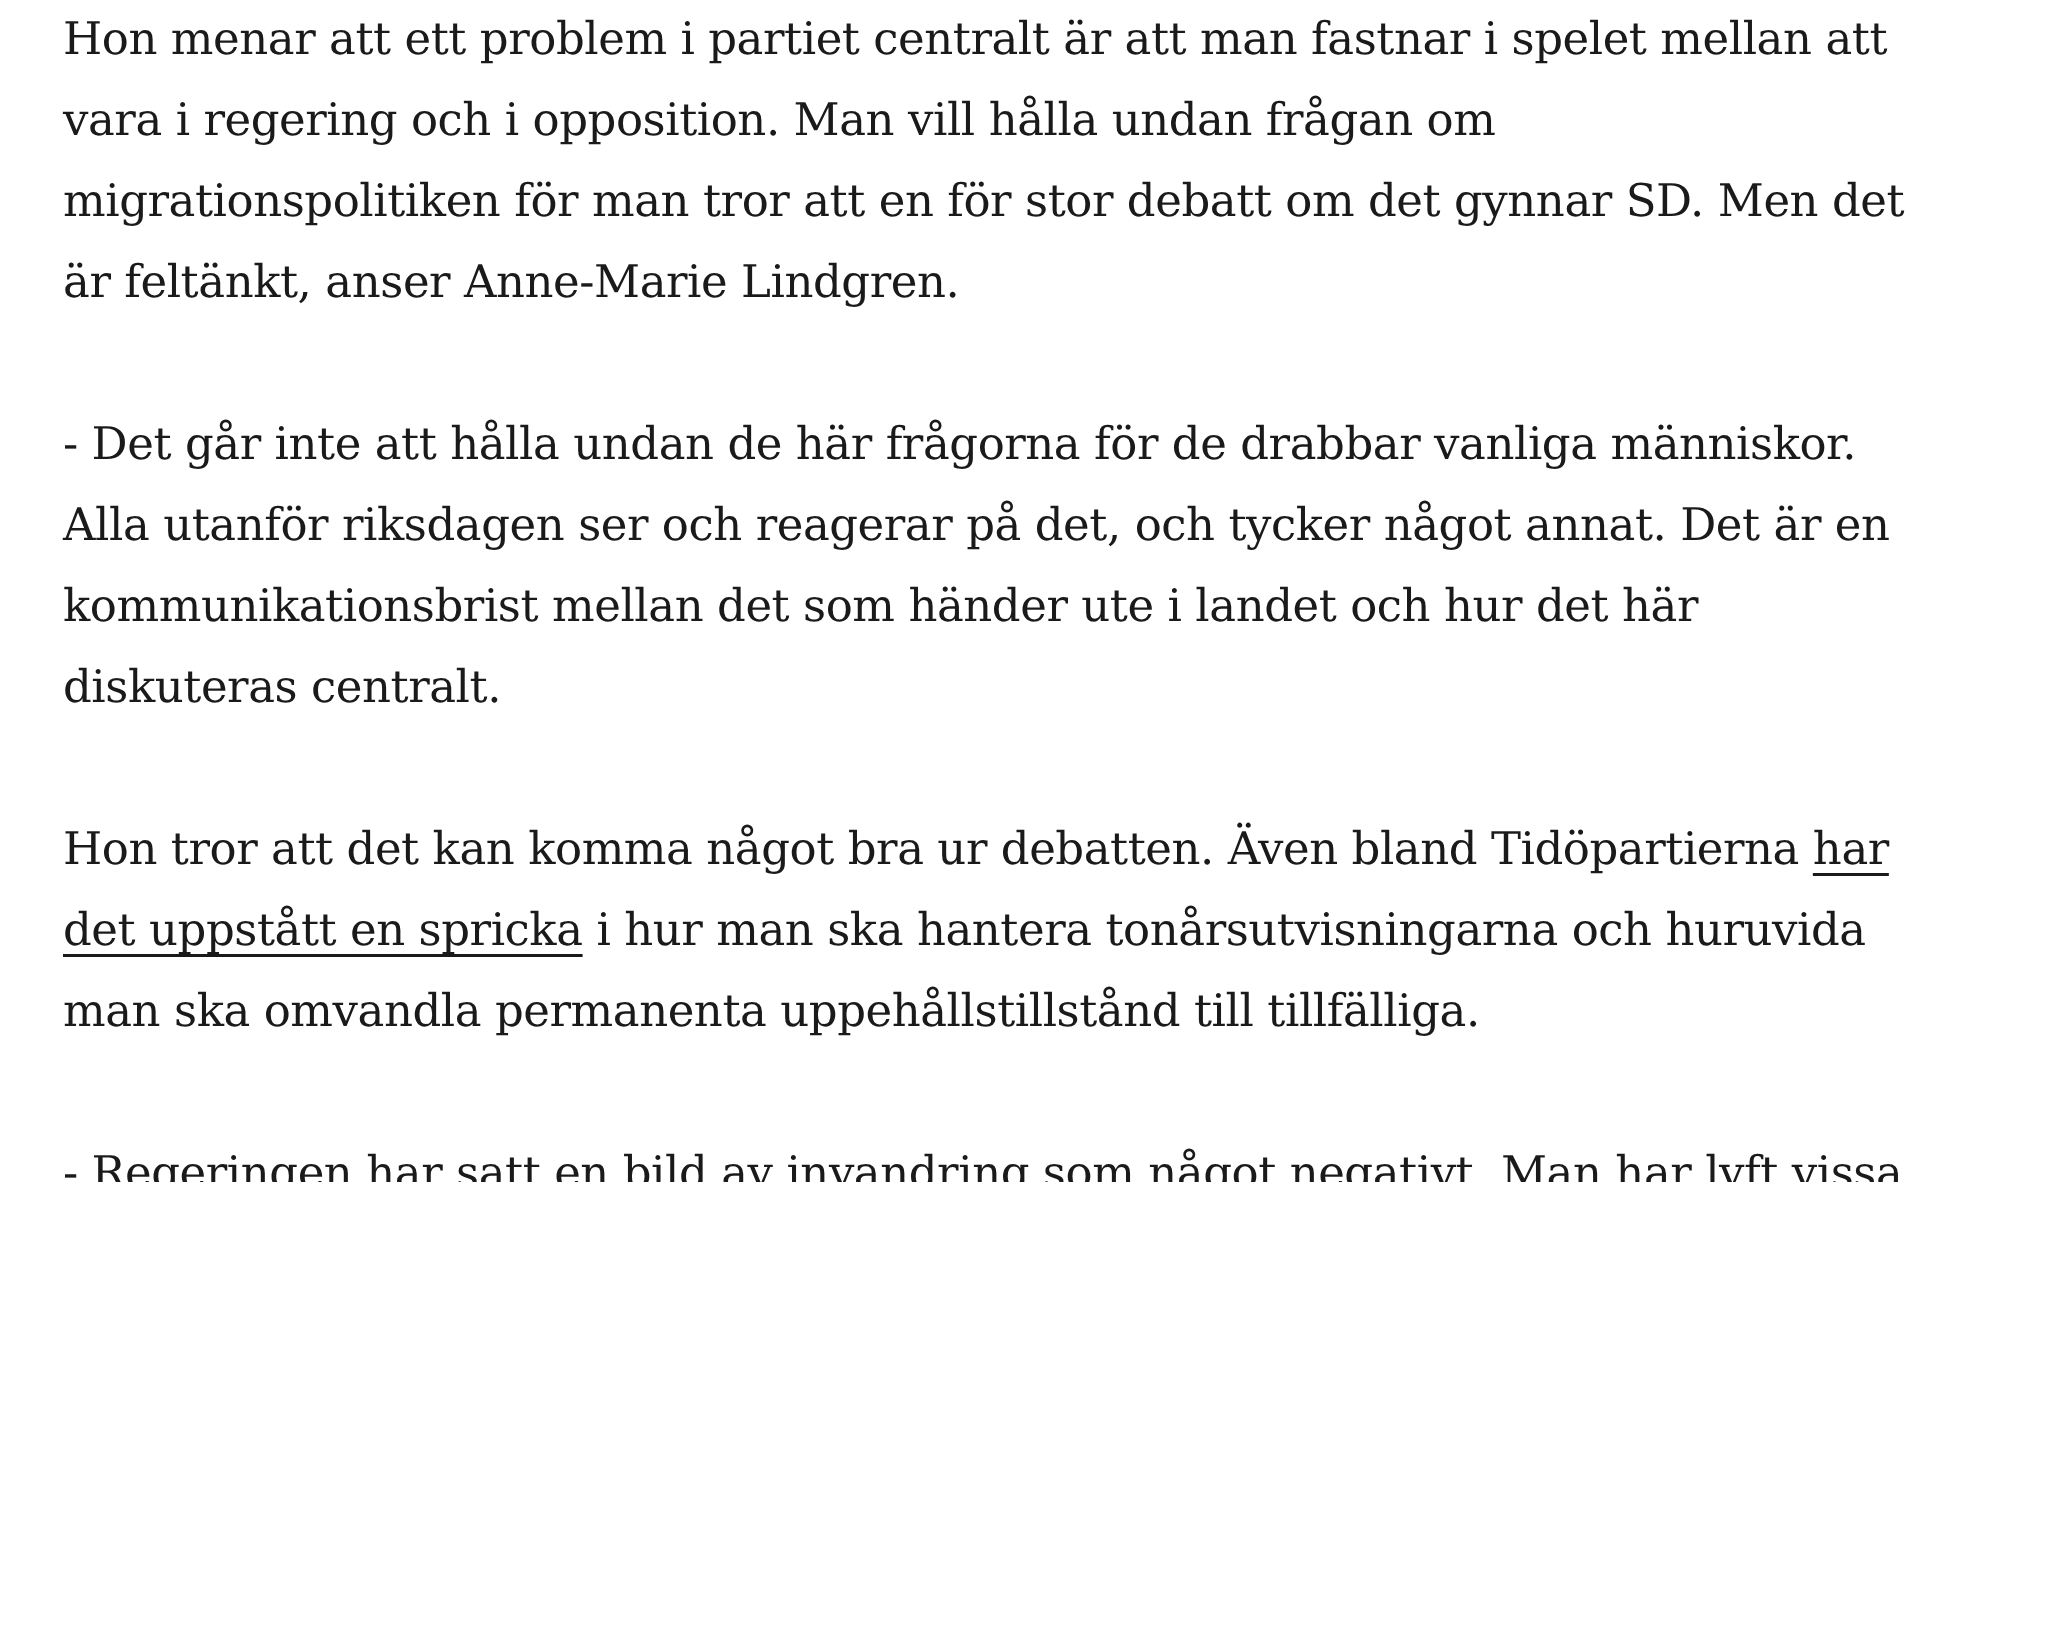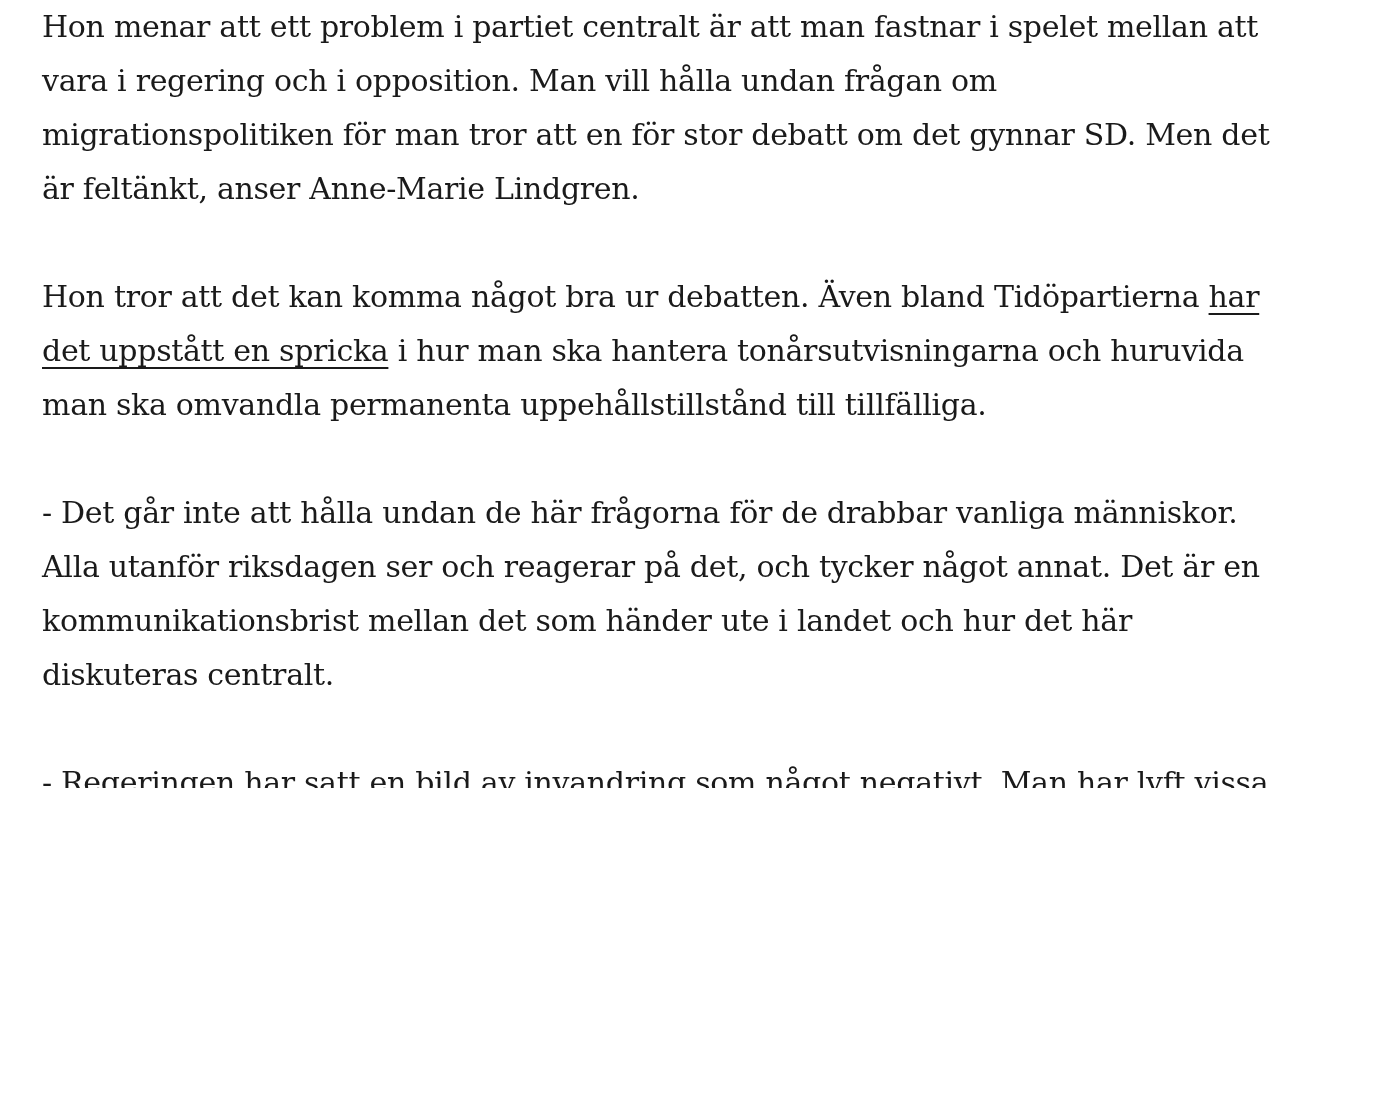--- a/index.html
+++ b/index.html
@@ -35,19 +35,19 @@
     text-decoration-skip-ink: none;
   }
 </style>
 </head>
 <body>
 
 <div class="page">
   <main class="article-body">
     <p>Hon menar att ett problem i partiet centralt är att man fastnar i spelet mellan att vara i regering och i opposition. Man vill hålla undan frågan om migrationspolitiken för man tror att en för stor debatt om det gynnar SD. Men det är feltänkt, anser Anne-Marie Lindgren.</p>
 
+    <p>- Det går inte att hålla undan de här frågorna för de drabbar vanliga människor. Alla utanför riksdagen ser och reagerar på det, och tycker något annat. Det är en kommunikationsbrist mellan det som händer ute i landet och hur det här diskuteras centralt.</p>
+
     <p><span>Hon tror att det kan komma något bra ur debatten. Även bland Tidöpartierna </span><a href="#" class="inline-link">har det uppstått en spricka</a><span> i hur man ska hantera tonårsutvisningarna och huruvida man ska omvandla permanenta uppehållstillstånd till tillfälliga.</span></p>
-
-    <p>- Det går inte att hålla undan de här frågorna för de drabbar vanliga människor. Alla utanför riksdagen ser och reagerar på det, och tycker något annat. Det är en kommunikationsbrist mellan det som händer ute i landet och hur det här diskuteras centralt.</p>
 
     <p>- Regeringen har satt en bild av invandring som något negativt. Man har lyft vissa problem med den och låtit resten av bilden bli skymd. Nu har vi en debatt om hur betydelsefulla invandrare är för arbetsmarknaden och vi ser hur inhumana effekter SD:s politik får, säger Anne-Marie Lindgren.</p>
   </main>
 </div>
 
 </body></html>

